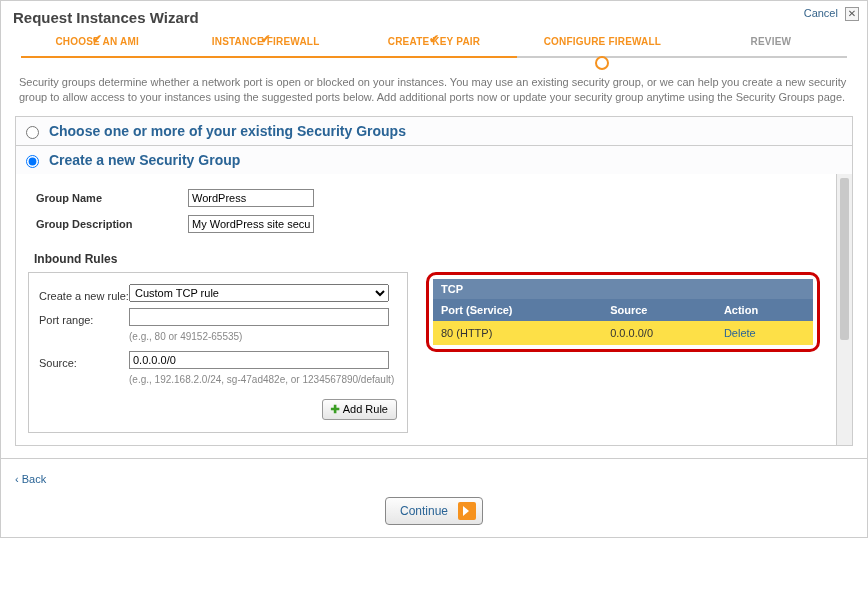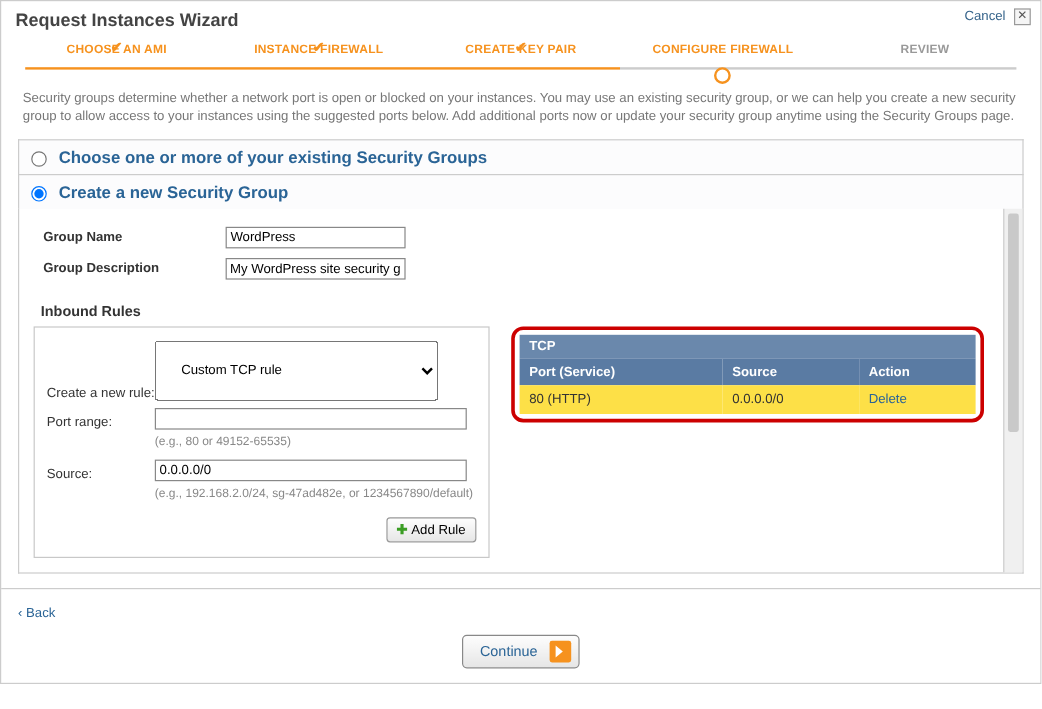--- a/index.html
+++ b/index.html
@@ -21,28 +21,28 @@
   .desc { color:#777; font-size:11px; line-height:1.4; margin:8px 4px 10px 4px;}
   .radio-row { border:1px solid #ccc; border-bottom:none; padding:6px 10px; font-size:14px; font-weight:bold; color:#2a6496; background:#fcfcfd;}
   .radio-row:last-of-type{}
   .radio-row input{ margin-right:6px; vertical-align:middle;}
   .panel-body { border:1px solid #ccc; border-top:none; padding:10px 12px 12px 12px; position:relative; }
   .scroll-indicator { position:absolute; right:0; top:0; bottom:0; width:16px; background:#f0f0f0; border-left:1px solid #ccc;}
   .scroll-indicator::before{content:"";position:absolute;top:4px;left:3px;right:3px;height:60%;background:#c9c9c9;border-radius:2px;}
   .form-table { margin-bottom:8px;}
   .form-table td{ padding:3px 6px; font-size:11px;}
   .form-table .lbl{ font-weight:bold; color:#333; width:150px;}
-  .txt { width:150px; padding:2px 3px; font-size:11px; border:1px solid #888; }
+  .txt { width:126px; padding:2px 3px; font-size:11px; border:1px solid #888; }
   .section-lbl{ font-weight:bold; font-size:12px; padding:6px 0 6px 6px;}
   .columns { display:flex; gap:18px; padding-right:20px;}
   .left-col { flex:0 0 380px; border:1px solid #c8c8c8; padding:8px 10px 12px 10px;}
   .field-row{ display:flex; align-items:flex-end; padding:3px 0;}
   .field-row .flabel{ width:90px; font-size:11px; padding-top:2px;}
   .field-row .fcontrol{ flex:1;}
-  .select{ width:236px; font-size:11px; padding:17px;}
+  .select{ width:260px; font-size:11px; padding:1px;}
   .wide-input{ width:260px; padding:2px 3px; font-size:11px; border:1px solid #888;}
   .hint{ color:#888; font-size:10px; margin:2px 0 6px 90px;}
   .add-btn{ float:right; margin-top:8px; padding:3px 8px; font-size:11px; background:linear-gradient(#fdfdfd,#e6e6e6); border:1px solid #999; border-radius:3px; cursor:pointer;}
   .add-btn .plus{ color:#3a9d23; font-weight:bold; margin-right:3px;}
   .right-col{ flex:1; }
   .highlight-box{ border:3px solid #cc0000; border-radius:10px; padding:4px;}
   .rule-table{ width:100%; border-collapse:collapse; font-size:11px;}
   .rule-table thead th{ background:#5a7ba3; color:#fff; text-align:left; padding:5px 8px; font-weight:bold;}
   .rule-table thead tr.proto th{ background:#6a88ac; padding:4px 8px;}
   .rule-table tbody td{ padding:6px 8px; background:#fde047; color:#333;}

